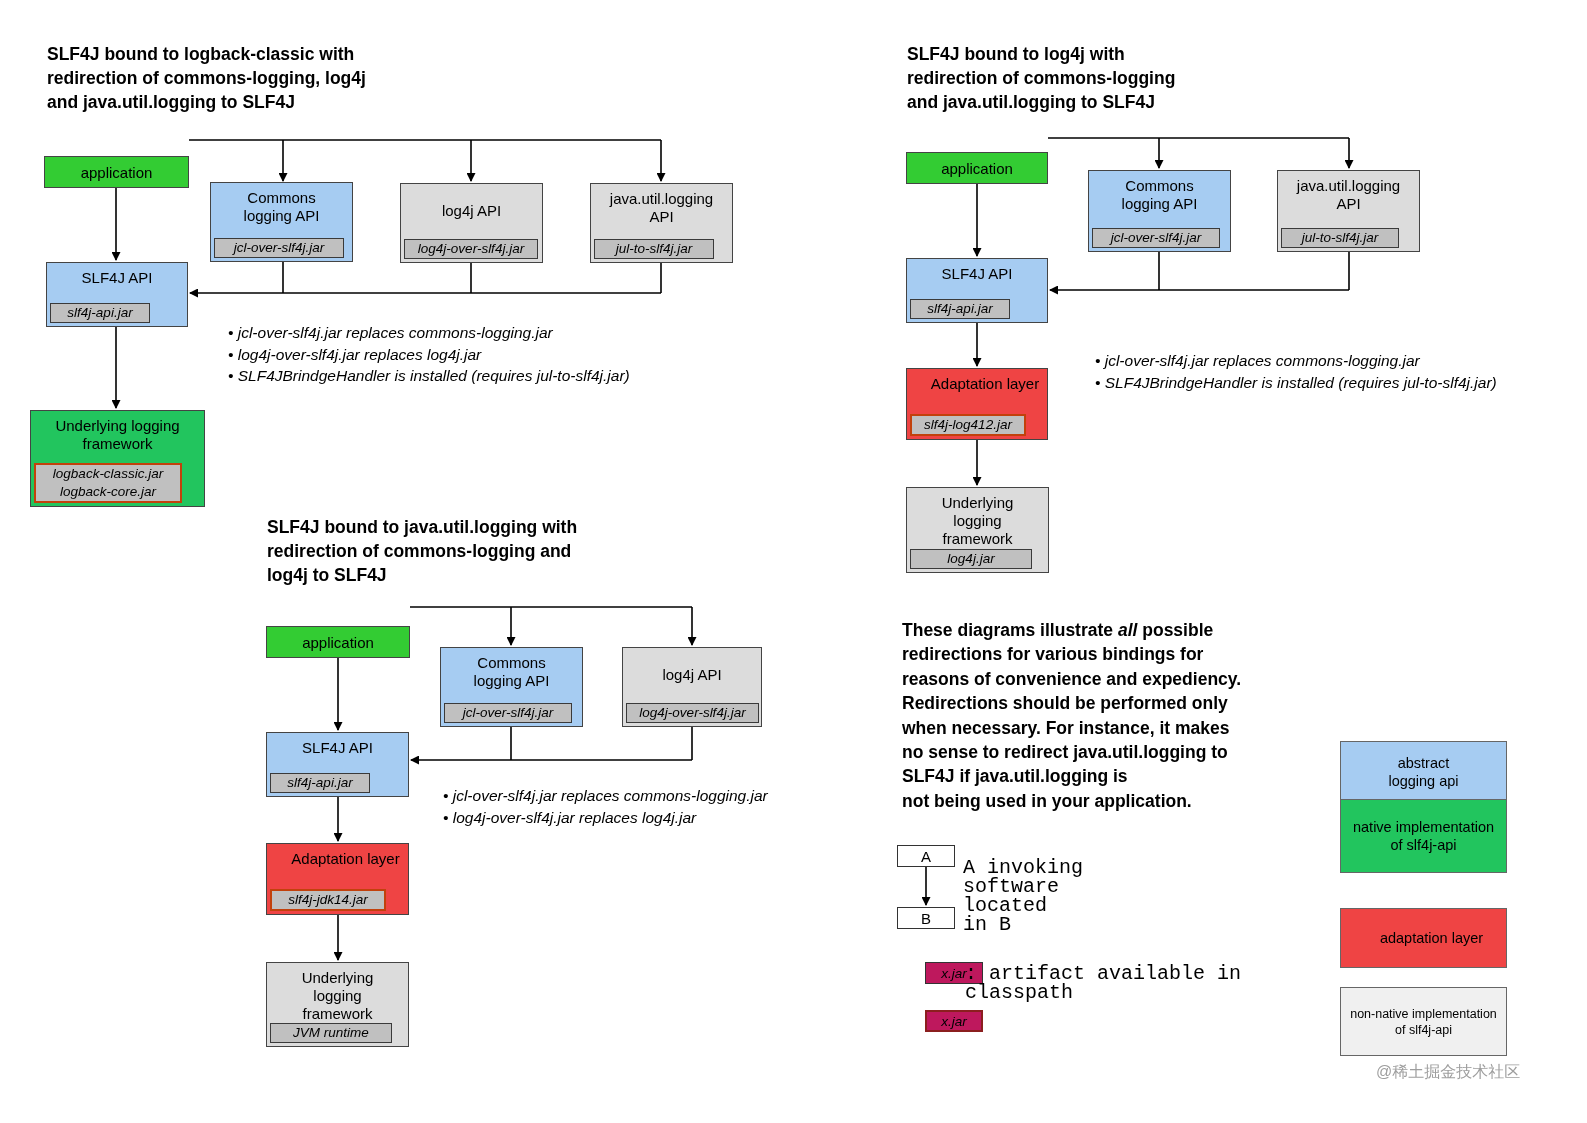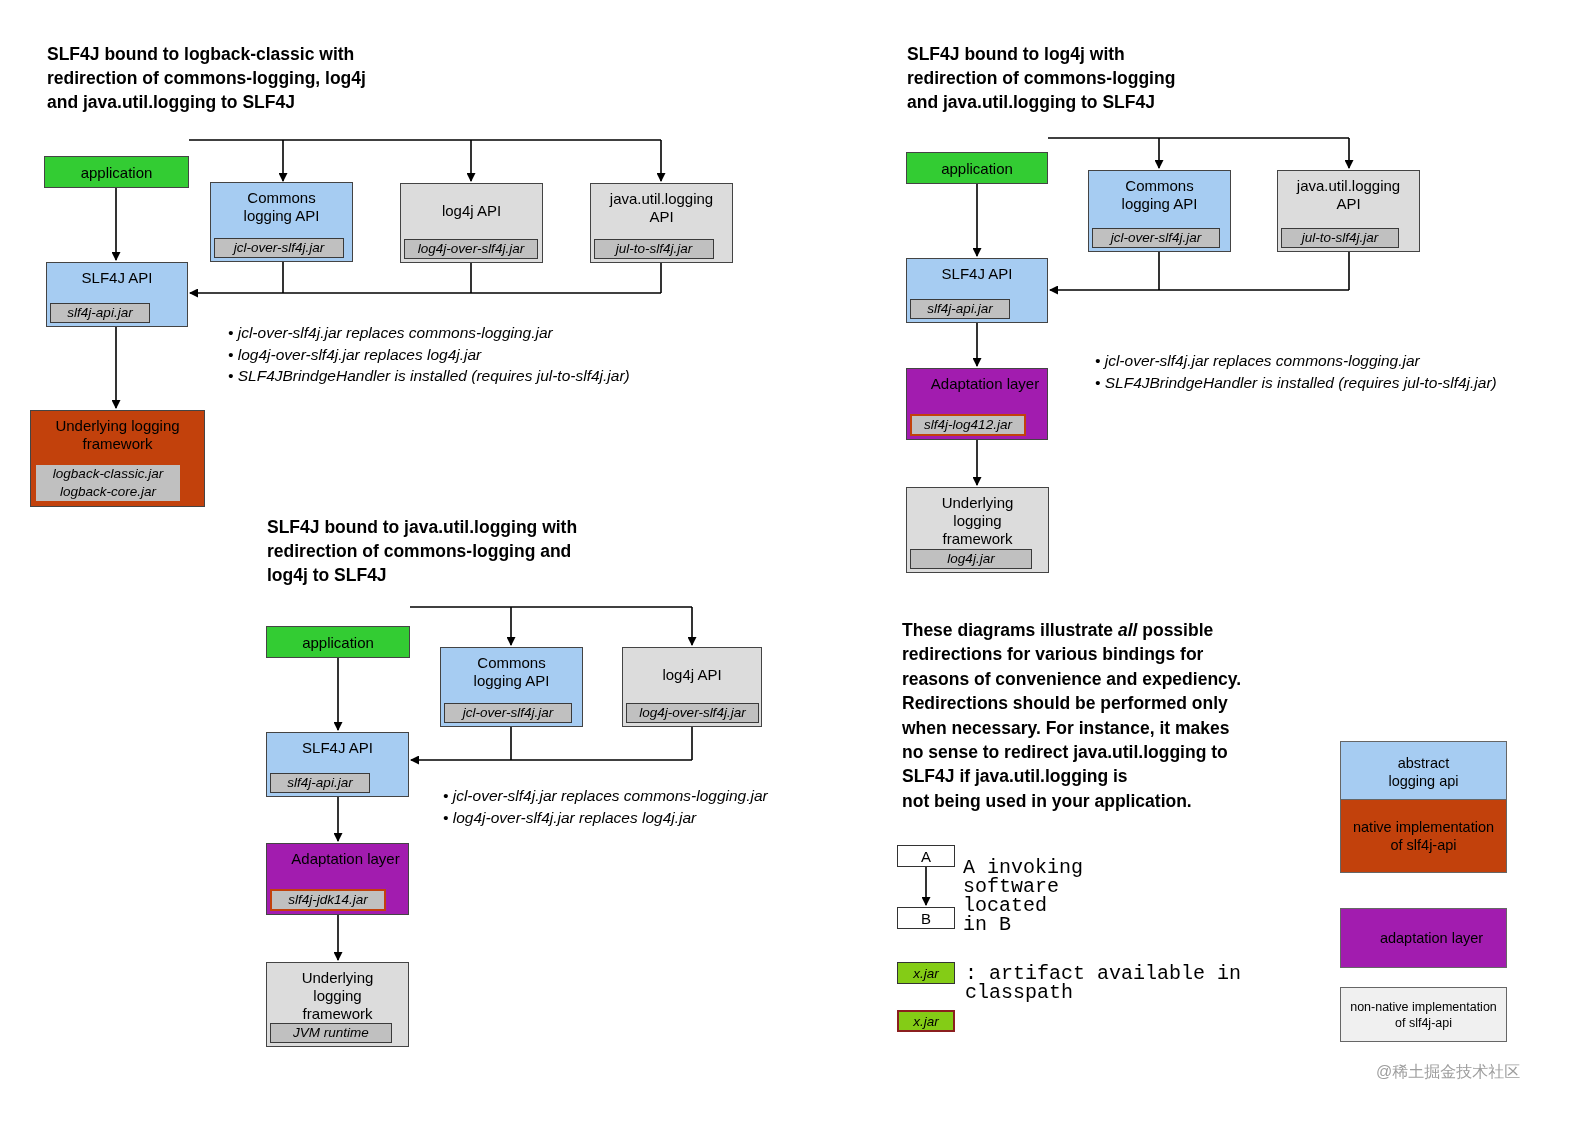--- a/index.html
+++ b/index.html
@@ -9,26 +9,26 @@
   .ln { stroke:#000; stroke-width:1.6; }
   .title { position:absolute; font-weight:bold; font-size:17.5px; line-height:24px; white-space:pre-line; }
   .box { position:absolute; border:1px solid #444; font-size:15px; text-align:center; }
   .flexc { display:flex; align-items:center; justify-content:center;margin-top:28px; }
   .blabel { white-space:pre-line; line-height:18px; padding-top:6px; }
   .jar { position:absolute; left:3px; bottom:3px; background:#c0c0c0; border:1px solid #3a3a3a; font-style:italic; font-size:13.5px; line-height:18px; white-space:pre-line; text-align:center; }
   .jar.binding { border:2px solid #c2410c; }
   .green { background:#33cc33; }
   .lblue { background:#a6ccf2; }
   .lgray { background:#dcdcdc; }
-  .blue  { background:#c2410c; }
-  .teal  { background:#a21caf;padding-left:16px; }
+  .blue  { background:#22c55e; }
+  .teal  { background:#ef4444;padding-left:16px; }
   .notes { position:absolute; font-size:15.5px; font-style:italic; line-height:21.5px; white-space:nowrap; }
   .info  { position:absolute; font-size:17.5px; font-weight:bold; line-height:24.4px; white-space:pre-line; }
   .ab-box { position:absolute; border:1px solid #333; background:#fff; font-size:15px; display:flex; align-items:center; justify-content:center; }
-  .xjar { position:absolute; background:#84cc16; border:1px solid #333; font-style:italic; font-size:13.5px; display:flex; align-items:center; justify-content:center; }
+  .xjar { position:absolute; background:#be185d; border:1px solid #333; font-style:italic; font-size:13.5px; display:flex; align-items:center; justify-content:center;margin-left:28px; }
   .xjar.binding { border:2px solid #8b1f1f; }
   .ltext { position:absolute; font-size:20px; line-height:19px; white-space:pre-line;font-family:Liberation Mono, monospace; }
   .cbox { position:absolute; width:167px; display:flex; align-items:center; justify-content:center; text-align:center; font-size:14.5px; line-height:18px; white-space:pre-line; border:1px solid #666; }
   .watermark { position:absolute; color:#9e9e9e; font-size:16px; }
 </style>
 </head>
 <body>
 
 <div id="canvas">
 
@@ -221,18 +221,18 @@
   <div class="xjar" style="left:897px;top:962px;width:58px;height:22px">x.jar</div>
   <div class="ltext" style="left:965px;top:964px;width:300px">: artifact available in classpath</div>
 
   <div class="xjar binding" style="left:897px;top:1010px;width:58px;height:22px">x.jar</div>
 
   <div class="cbox lblue" style="left:1340px;top:741px;height:62px">abstract
 logging api</div>
   <div class="cbox blue" style="left:1340px;top:799px;height:74px">native implementation
 of slf4j-api</div>
   <div class="cbox teal" style="left:1340px;top:908px;height:60px">adaptation layer</div>
-  <div class="cbox" style="left:1340px;top:987px;height:55px;background:#f0f0f0;font-size:12.5px;line-height:16px">non-native implementation
+  <div class="cbox" style="left:1340px;top:987px;height:69px;background:#f0f0f0;font-size:12.5px;line-height:16px">non-native implementation
 of slf4j-api</div>
 
   <div class="watermark" style="left:1376px;top:1062px">@稀土掘金技术社区</div>
 
 </div>
 
 </body></html>

